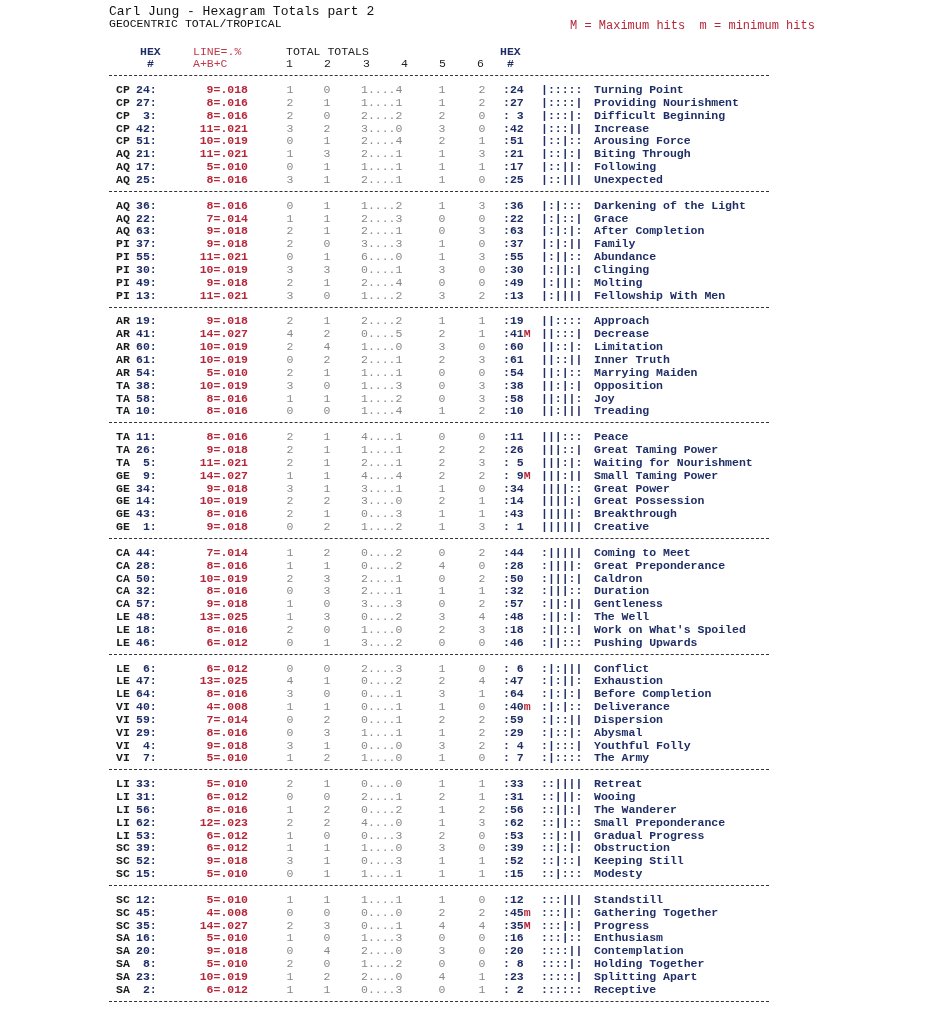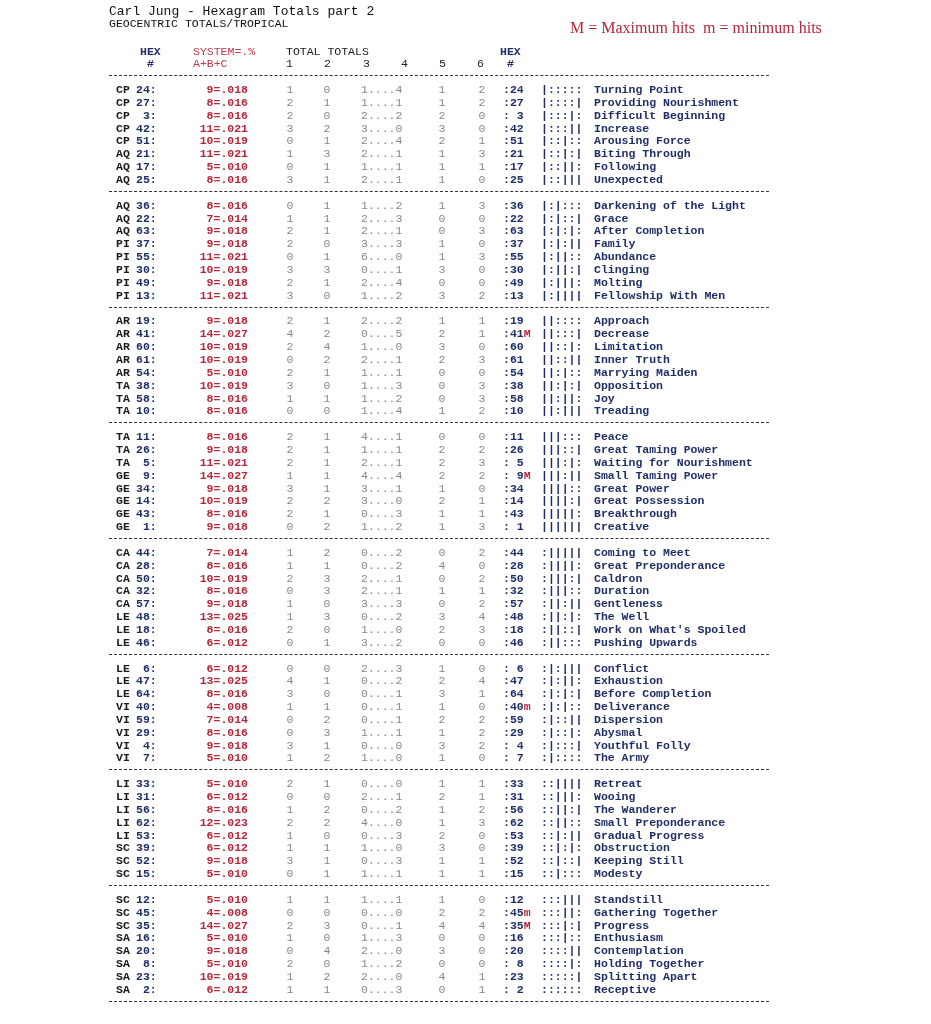--- a/index.html
+++ b/index.html
@@ -1,21 +1,21 @@
 <!DOCTYPE html>
 <html><head>
 <meta charset="utf-8">
 <style>
   html, body { margin: 0; padding: 0; background: #ffffff; }
   body { width: 931px; height: 1024px; position: relative; overflow: hidden;
          font-family: "Liberation Mono", "DejaVu Sans Mono", monospace; }
   .doc { position: absolute; left: 0; top: 0; width: 931px; }
   .title { position: absolute; left: 109px; top: 6px; font-size: 13px; line-height: 12px; color: #111; white-space: pre; text-align: center; }
   .subtitle { position: absolute; left: 109px; top: 18px; font-size: 11.5px; line-height: 12px; color: #111; white-space: pre; }
-  .legend { position: absolute; left: 570px; top: 19px; font-size: 16px; color: #b5283a; white-space: pre; font-family: Liberation Serif, serif; }
+  .legend { position: absolute; left: 570px; top: 19px; font-size: 12px; color: #b5283a; white-space: pre; }
   .hdr { position: absolute; font-size: 11.5px; font-weight: bold; white-space: pre; line-height: 12px; }
   .hdr.blue { color: #1f2e66; }
   .hdr.red { color: #c0394b; }
   .hdr.dark { color: #222; }
   .rule { position: absolute; left: 109px; width: 660px; height: 0; border-top: 1.5px dashed #333; }
   .row { position: absolute; left: 0; width: 931px; height: 12.8px; font-size: 11.5px; line-height: 12.8px; white-space: pre; }
   .row span { position: absolute; top: 0; }
   .c-sign { left: 116px; color: #1b1b1b; font-weight: bold; }
   .c-hex { left: 136px; width: 44px; color: #1f2e66; font-weight: bold; }
   .c-tot { left: 170px; width: 78px; text-align: right; color: #b5283a; font-weight: bold; }
@@ -27,26 +27,26 @@
   .c-hex2 { left: 503px; color: #1f2e66; font-weight: bold; }
   .c-mark { color: #b5283a; font-weight: bold; }
   .c-lines { left: 541px; color: #1f2e66; font-weight: bold; letter-spacing: 0px; }
   .c-name { left: 594px; color: #1f2e66; font-weight: bold; }
 </style>
 </head>
 <body>
 
 <div class="doc">
   <div class="title">Carl Jung - Hexagram Totals part 2</div>
-  <div class="subtitle">GEOCENTRIC TOTALS/TROPICAL</div>
+  <div class="subtitle">GEOCENTRIC TOTAL/TROPICAL</div>
   <div class="legend">M = Maximum hits  m = minimum hits</div>
 
   <div class="hdr blue" style="left:140px; top:46px;">HEX</div>
   <div class="hdr blue" style="left:147px; top:58px;">#</div>
-  <div class="hdr red" style="left:193px; top:46px; font-weight:normal;">SYSTEM=.%</div>
+  <div class="hdr red" style="left:193px; top:46px; font-weight:normal;">LINE=.%</div>
   <div class="hdr red" style="left:193px; top:58px; font-weight:normal;">A+B+C</div>
   <div class="hdr dark" style="left:286px; top:46px; font-weight:normal;">TOTAL TOTALS</div>
   <div class="hdr dark" style="left:286px; top:58px; font-weight:normal;">1</div>
   <div class="hdr dark" style="left:324px; top:58px; font-weight:normal;">2</div>
   <div class="hdr dark" style="left:363px; top:58px; font-weight:normal;">3</div>
   <div class="hdr dark" style="left:401px; top:58px; font-weight:normal;">4</div>
   <div class="hdr dark" style="left:439px; top:58px; font-weight:normal;">5</div>
   <div class="hdr dark" style="left:477px; top:58px; font-weight:normal;">6</div>
   <div class="hdr blue" style="left:500px; top:46px;">HEX</div>
   <div class="hdr blue" style="left:507px; top:58px;">#</div>

